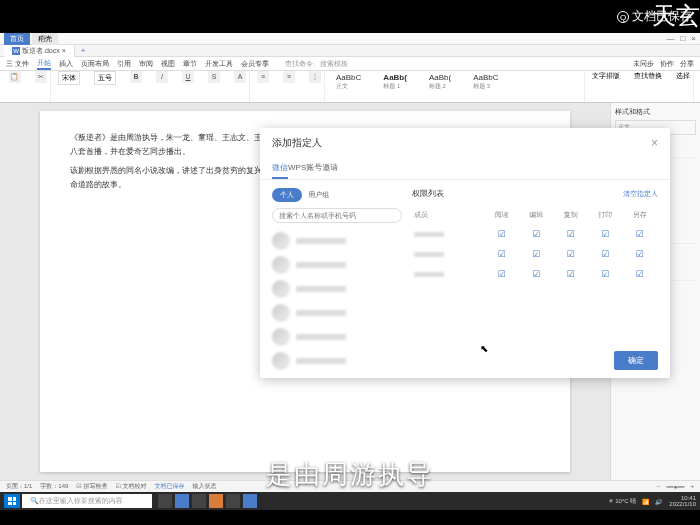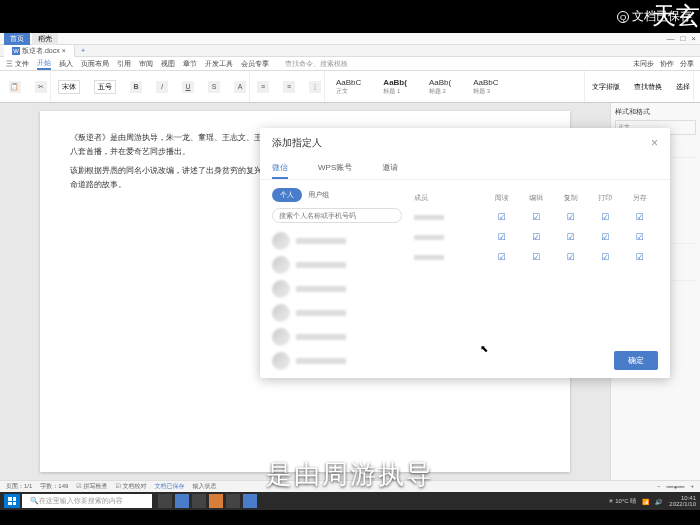--- a/index.html
+++ b/index.html
@@ -14,37 +14,37 @@
 .titlebar-right{margin-left:auto;display:flex;gap:6px;font-size:8px;color:#666}
 .doctab{height:12px;background:#f4f4f4;display:flex;align-items:center;padding:0 4px;border-bottom:1px solid #ddd}
 .doctab-item{padding:1px 8px;font-size:7px;color:#555;border-right:1px solid #ddd;display:flex;align-items:center;gap:2px}
 .doctab-item.active{background:#fff}
 .w-icon{width:8px;height:8px;background:#4a7dc9;color:#fff;font-size:6px;text-align:center;line-height:8px}
 .menubar{height:14px;background:#fff;display:flex;align-items:center;padding:0 6px;gap:8px;border-bottom:1px solid #ddd}
 .menubar span{font-size:7px;color:#444}
 .menubar .active{color:#4a7dc9;border-bottom:2px solid #4a7dc9}
 .menubar-right{margin-left:auto;display:flex;gap:6px;font-size:7px;color:#666}
 .toolbar{height:32px;background:#fff;display:flex;align-items:center;padding:0 6px;gap:4px;border-bottom:1px solid #ccc}
-.tool-group{display:flex;align-items:center;gap:14px;padding:0 3px;border-right:1px solid #eee;height:100%}
+.tool-group{display:flex;align-items:flex-start;gap:14px;padding:0 3px;border-right:1px solid #eee;height:100%}
 .tool-btn{width:12px;height:12px;background:#f0f0f0;font-size:7px;text-align:center;line-height:12px;color:#555}
 .font-select{font-size:7px;padding:1px 3px;border:1px solid #ddd;background:#fff}
 .style-box{font-size:8px;padding:2px 4px;color:#333;white-space:nowrap}
 .style-label{font-size:6px;color:#888}
 .workspace{display:flex;height:calc(100% - 82px);background:#e8e8e8}
 .doc-area{flex:1;padding:8px 40px;position:relative}
 .page{background:#fff;width:100%;height:100%;padding:20px 30px;box-shadow:0 1px 3px rgba(0,0,0,0.2);font-size:8px;color:#333;line-height:1.8}
 .page p{margin-bottom:4px}
 .right-panel{width:90px;background:#f8f8f8;border-left:1px solid #ddd;padding:4px;font-size:7px;color:#666}
 .panel-section{margin-bottom:8px;padding-bottom:6px;border-bottom:1px solid #eee}
 .panel-title{font-size:7px;color:#333;margin-bottom:3px}
 .panel-item{padding:2px 0;color:#888;font-size:6px}
 .modal{position:absolute;left:260px;top:95px;width:410px;height:250px;background:#fff;box-shadow:0 2px 12px rgba(0,0,0,0.25);border-radius:2px;z-index:10}
 .modal-title{padding:8px 12px;font-size:10px;color:#333;display:flex;justify-content:space-between;align-items:center}
 .modal-close{color:#999;cursor:pointer;font-size:12px}
-.modal-tabs{display:flex;padding:0 12px;border-bottom:1px solid #eee;gap:30px}
+.modal-tabs{display:flex;padding:0 12px;border-bottom:1px solid #eee;gap:0}
 .modal-tab{font-size:8px;padding:4px 0;color:#666;border-bottom:2px solid transparent}
 .modal-tab.active{color:#4a7dc9;border-bottom-color:#4a7dc9}
 .modal-body{padding:8px 12px;display:flex;gap:10px;height:180px}
 .modal-left{width:130px}
 .chip{display:inline-block;background:#4a7dc9;color:#fff;font-size:7px;padding:2px 8px;border-radius:8px;margin-right:4px}
 .chip-label{font-size:7px;color:#666}
 .search-box{margin-top:6px;width:100%;padding:3px 6px;border:1px solid #ddd;border-radius:10px;font-size:7px;color:#999}
 .user-list{margin-top:6px}
 .user-item{display:flex;align-items:center;gap:6px;padding:3px 0}
 .avatar{width:18px;height:18px;border-radius:50%;background:linear-gradient(135deg,#ccc,#eee);filter:blur(1px)}
@@ -228,20 +228,24 @@
               <div class="avatar"></div>
               <div class="user-name"></div>
             </div>
           <div class="user-item">
               <div class="avatar"></div>
               <div class="user-name"></div>
             </div>
         </div>
       </div>
       <div class="modal-right">
+        <div class="perm-header">
+          <span class="perm-title">权限列表</span>
+          <span class="perm-clear">清空指定人</span>
+        </div>
         <table class="perm-table">
           <tbody>
               <tr>
             <th>成员</th>
             <th>阅读</th>
             <th>编辑</th>
             <th>复制</th>
             <th>打印</th>
             <th>另存</th>
           </tr>

